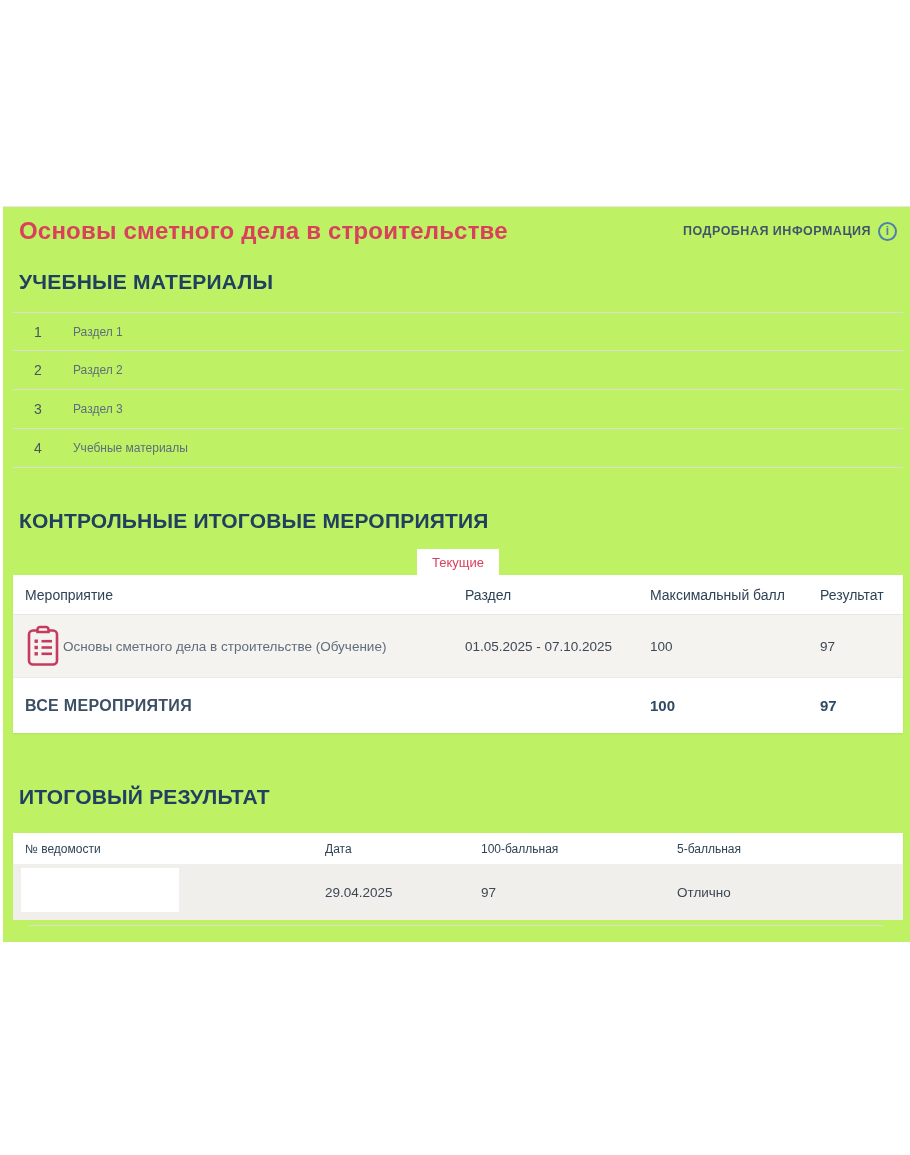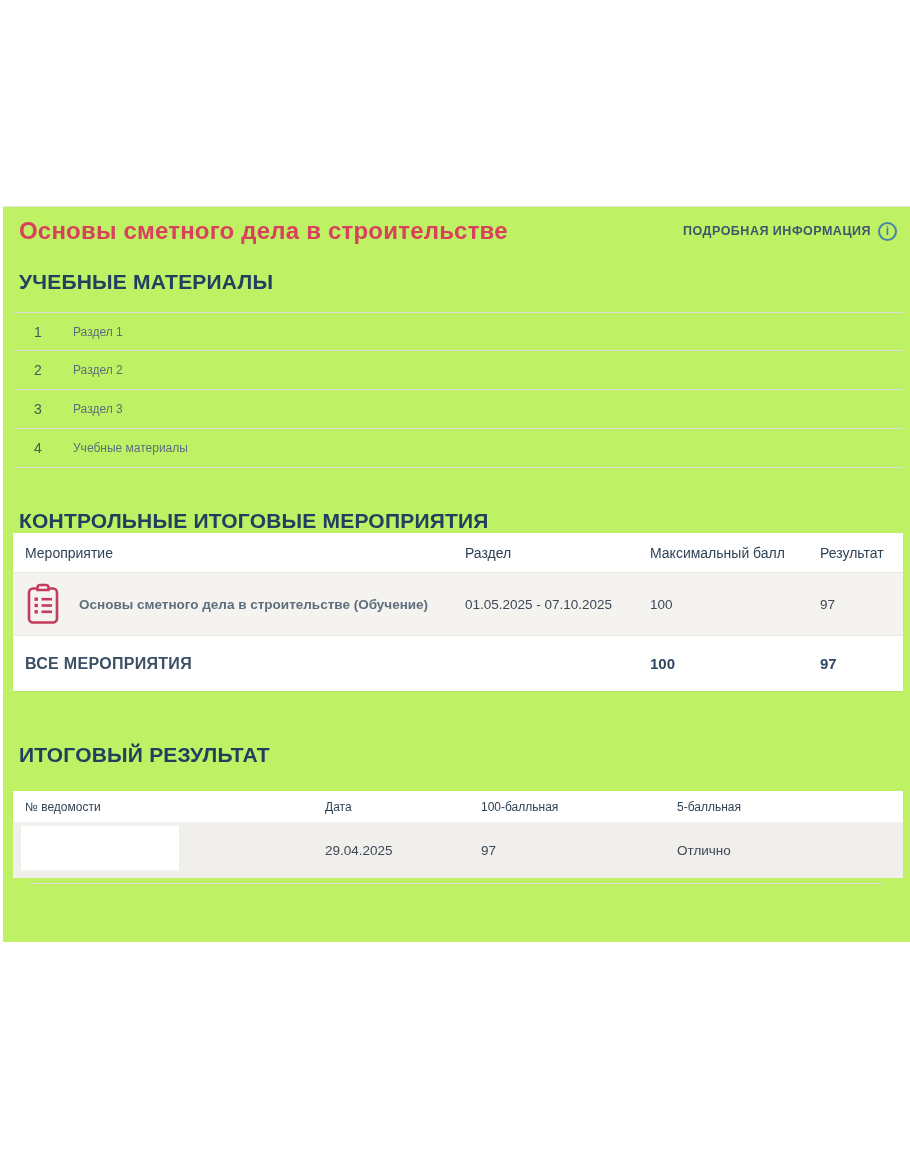--- a/index.html
+++ b/index.html
@@ -112,21 +112,21 @@
   .c2 { width: 185px; flex: 0 0 185px; }
   .c3 { width: 170px; flex: 0 0 170px; }
   .c4 { width: 95px;  flex: 0 0 95px; }
 
   .t1-header { height: 39px; font-size: 14px; color: #2f4356; }
   .t1-data {
     height: 63px;
     background: #f5f3ef;
     border-top: 1px solid #e9e7e3;
   }
-  .event-name-wrap { display: flex; align-items: center; gap: 18px; font-weight: bold; }
+  .event-name-wrap { display: flex; align-items: center; gap: 2px; }
   .event-link { font-size: 13.5px; color: #5e6e7c; cursor: pointer; }
   .t1-data .val { font-size: 13.5px; color: #3c4856; }
   .t1-total {
     height: 56px;
     background: #ffffff;
     border-top: 1px solid #eceae6;
   }
   .total-label {
     font-size: 16px;
     font-weight: bold;
@@ -193,20 +193,23 @@
       <span class="materials-link">Раздел 3</span>
     </div>
     <div class="materials-row">
       <span class="materials-num">4</span>
       <span class="materials-link">Учебные материалы</span>
     </div>
   </div>
 
   <div class="section-heading h-control">КОНТРОЛЬНЫЕ ИТОГОВЫЕ МЕРОПРИЯТИЯ</div>
 
+  <div class="tab-row">
+    <span class="tab-current">Текущие</span>
+  </div>
 
   <div class="table t1">
     <div class="t-row t1-header">
       <span class="cell c1">Мероприятие</span>
       <span class="cell c2">Раздел</span>
       <span class="cell c3">Максимальный балл</span>
       <span class="cell c4">Результат</span>
     </div>
     <div class="t-row t1-data">
       <span class="cell c1 event-name-wrap">

